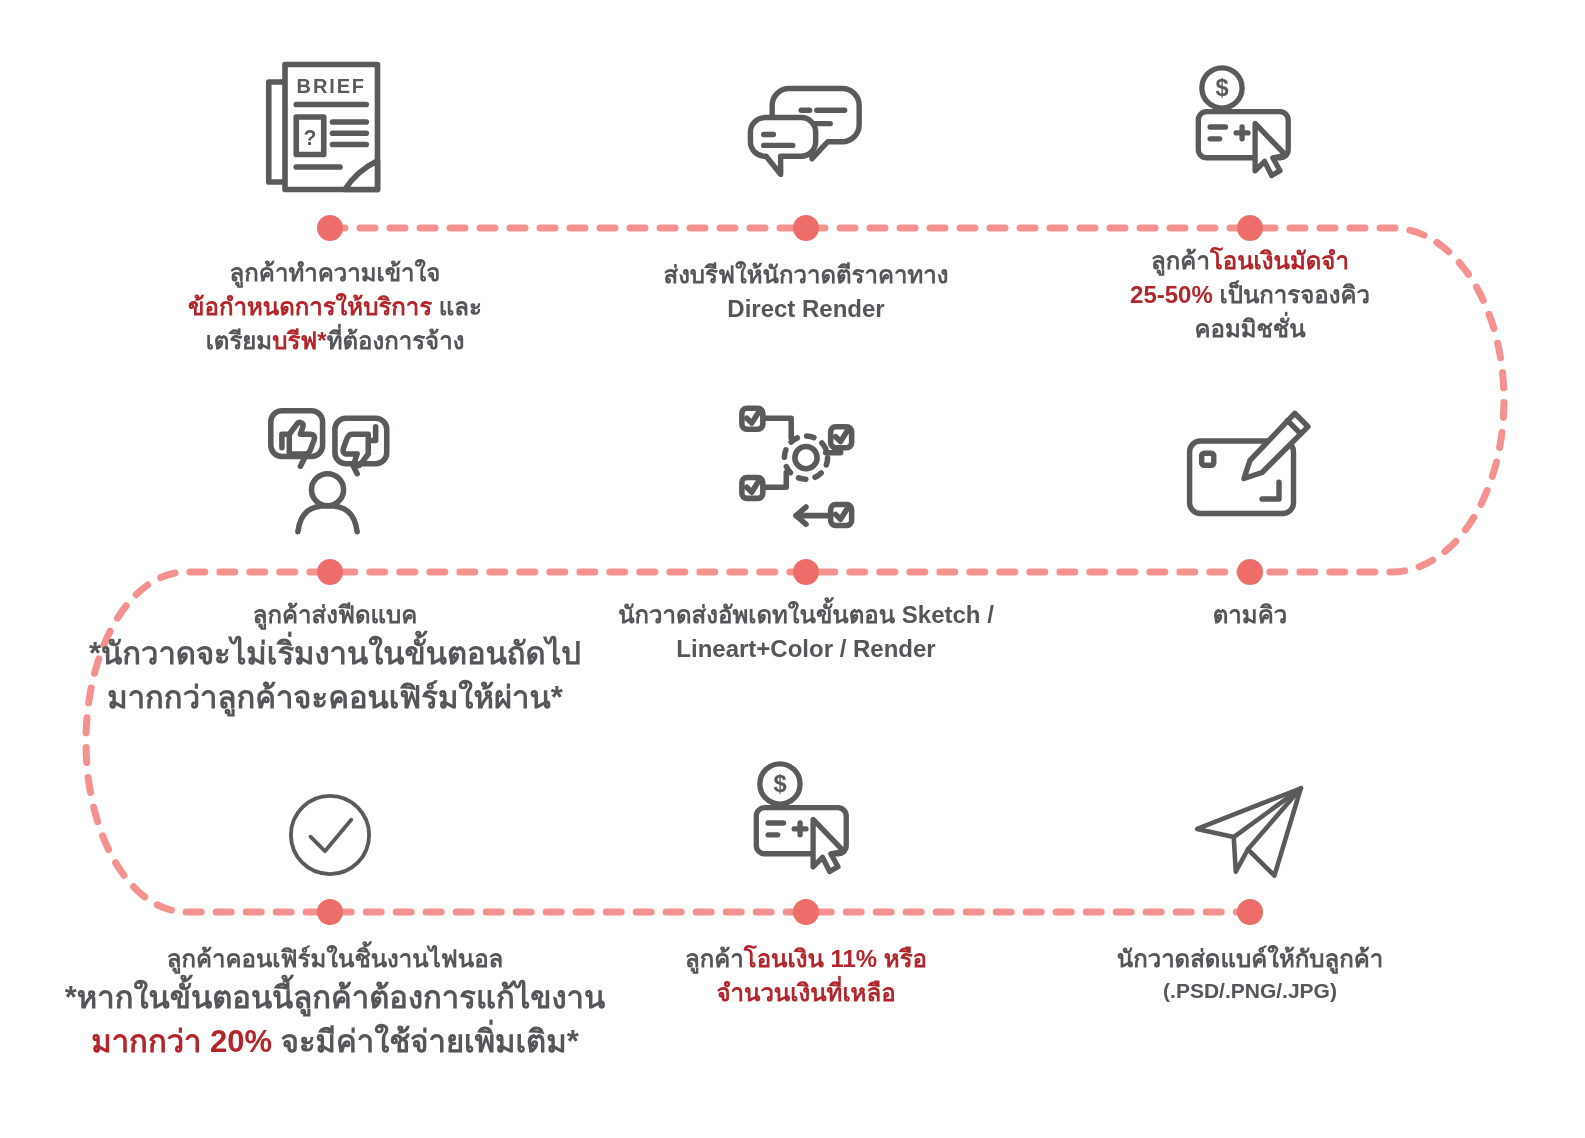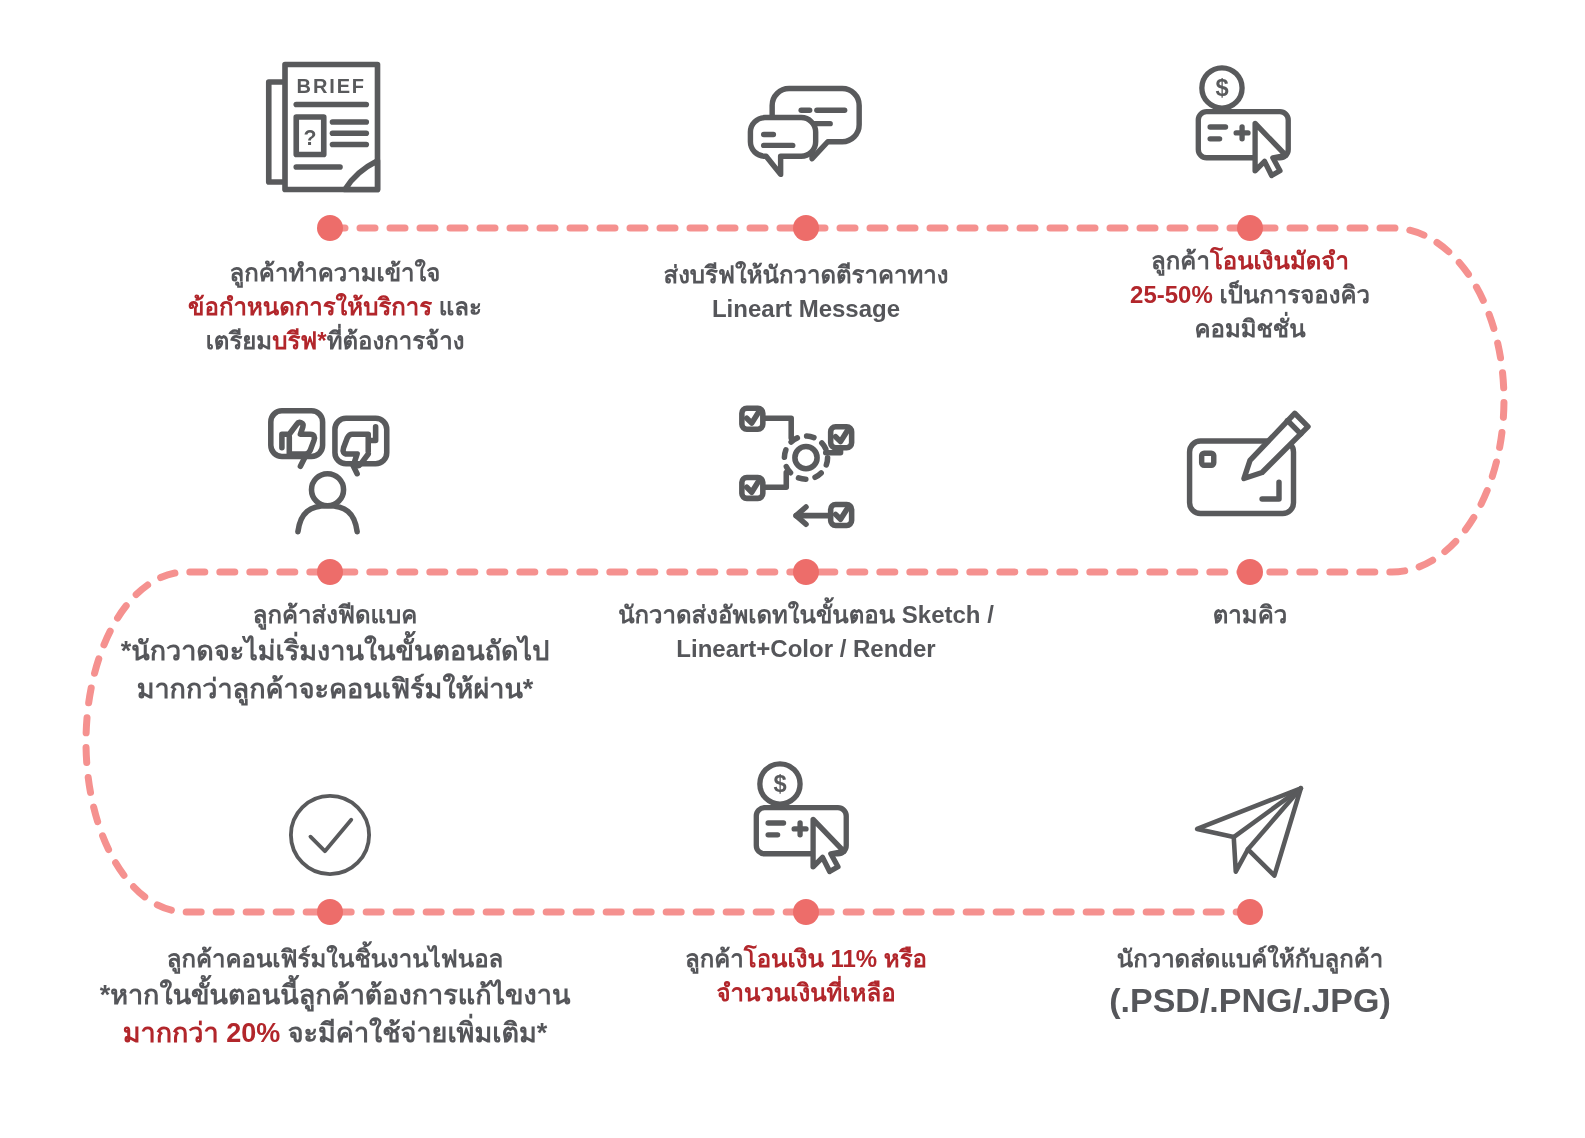--- a/index.html
+++ b/index.html
@@ -17,22 +17,22 @@
   .dot{fill:var(--dot);}
   .icon{position:absolute;transform:translateX(-50%);}
   .icon svg{display:block;overflow:visible;}
   .st{fill:none;stroke:var(--icon);stroke-width:4.5;stroke-linecap:round;stroke-linejoin:round;}
   .stw{fill:#fff;stroke:var(--icon);stroke-width:4.5;stroke-linecap:round;stroke-linejoin:round;}
   .tx{fill:var(--icon);font-family:"Liberation Sans",sans-serif;font-weight:bold;}
   .caption{position:absolute;transform:translateX(-50%);text-align:center;
            color:var(--text);width:560px;}
   .cap-line{line-height:1.42;white-space:nowrap;}
   .cap-line.main{font-size:24px;font-weight:700;}
-  .cap-line.note{font-size:27px;font-weight:600;}
-  .cap-line.sub{font-size:34px;font-weight:600;}
+  .cap-line.note{font-size:31px;font-weight:600;}
+  .cap-line.sub{font-size:21px;font-weight:600;}
   .cap-line .red{color:var(--accent);}
   .cap-line .dark{color:var(--text);}
   .cap-line.note .red{font-weight:700;}
 </style>
 </head>
 <body>
 
 <div class="canvas">
 
   <svg class="flow-svg" width="1585" height="1138" viewBox="0 0 1585 1138">
@@ -80,21 +80,21 @@
         <line class="st" x1="56" y1="40" x2="63" y2="40"></line>
         <line class="st" x1="69" y1="40" x2="92" y2="40"></line>
         <line class="st" x1="56" y1="51" x2="80" y2="51"></line>
         <path class="stw" d="M26 46 h 30 a 12 12 0 0 1 12 12 v 8 a 12 12 0 0 1 -12 12 h -17 v 15 l -12 -15 h -1 a 12 12 0 0 1 -12 -12 v -8 a 12 12 0 0 1 12 -12 z"></path>
         <line class="st" x1="25" y1="60" x2="33" y2="60"></line>
         <line class="st" x1="25" y1="69" x2="49" y2="69"></line>
       </svg>
     </div>
     <div class="caption" style="left:806px;top:258px">
         <div class="cap-line main"><span class="dark">ส่งบรีฟให้นักวาดตีราคาทาง</span></div>
-        <div class="cap-line main"><span class="dark">Lineart Message</span></div>
+        <div class="cap-line main"><span class="dark">Direct Render</span></div>
       </div>
   </div>
 
   <div>
     <div class="icon" style="left:1248px;top:56px">
       <svg width="142" height="142" viewBox="0 0 120 120">
         <circle class="stw" cx="38" cy="27" r="17"></circle>
         <text class="tx" x="38" y="34" font-size="20" text-anchor="middle">$</text>
         <rect class="stw" x="18" y="47" width="76" height="39" rx="7"></rect>
         <line class="st" x1="28" y1="60" x2="41" y2="60"></line>

